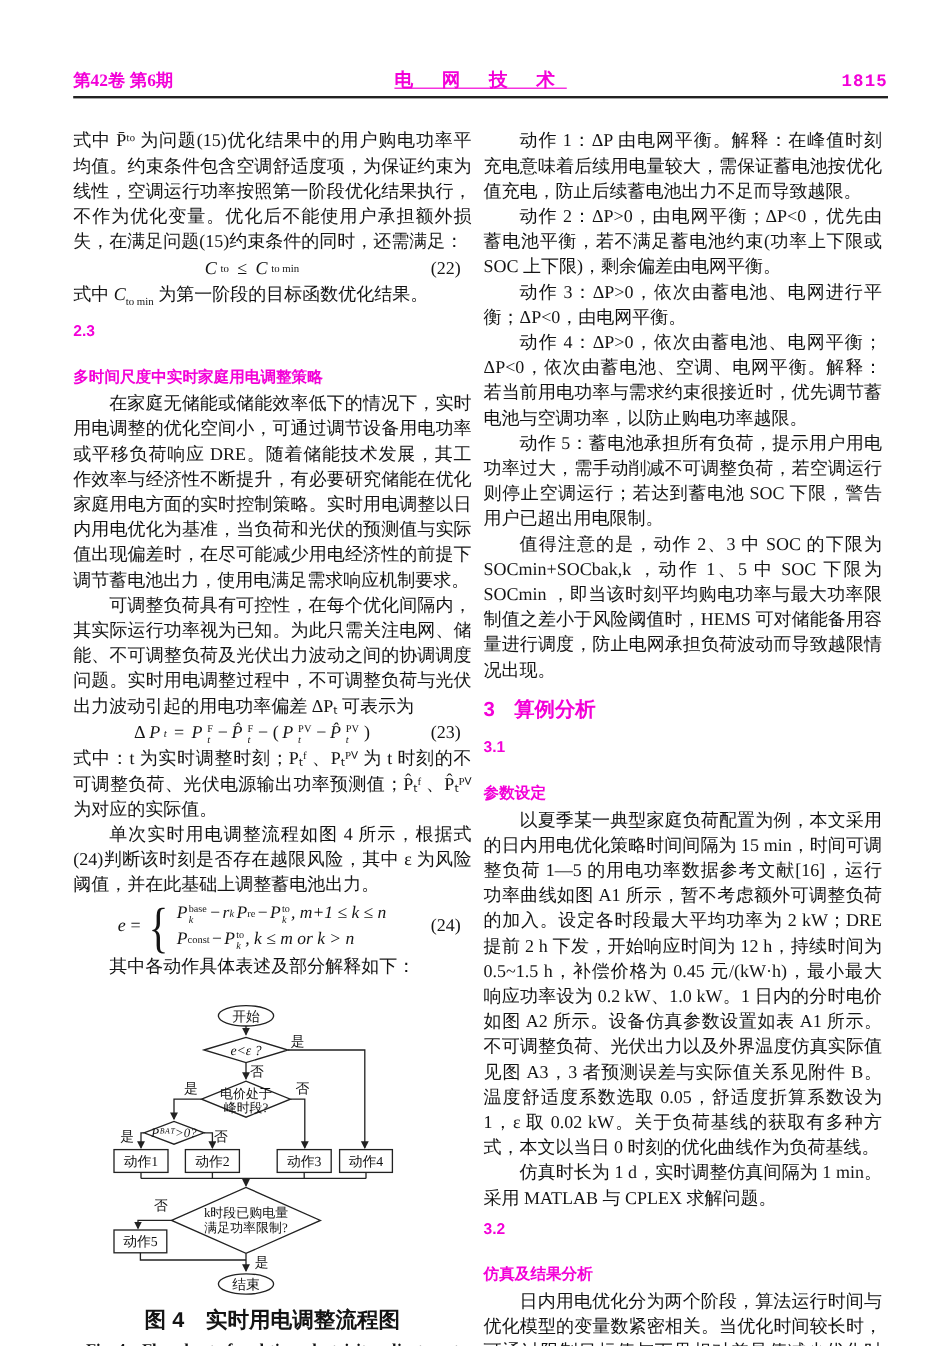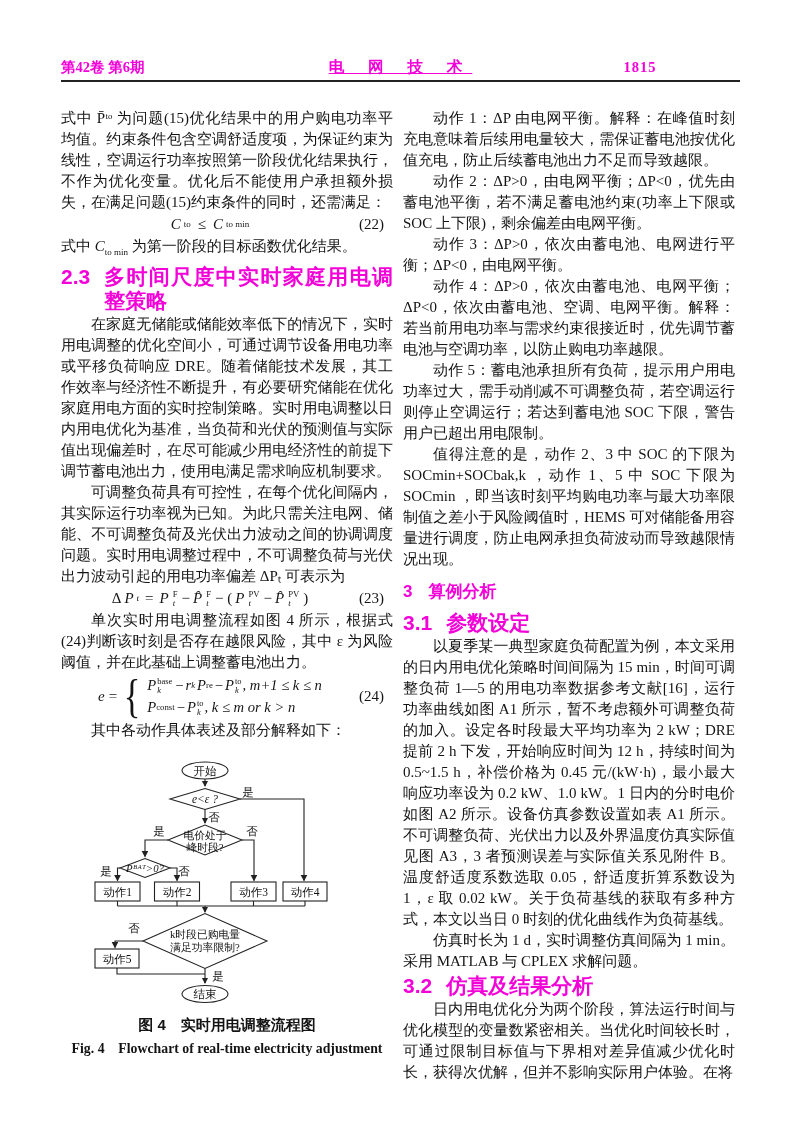--- a/index.html
+++ b/index.html
@@ -5,32 +5,32 @@
   html,body{margin:0;padding:0;background:#fff;}
   body{width:793px;height:1122px;font-family:"Liberation Serif",serif;color:#141414;
        -webkit-font-smoothing:antialiased;}
   .page{position:relative;width:793px;height:1122px;overflow:hidden;background:#fff;}
 
   
   .hdr{position:absolute;top:57px;left:61px;width:679px;display:flex;align-items:baseline;
        color:#f300d8;font-size:14.5px;font-weight:bold;}
   .hdr .vol{width:200px;text-align:left;}
   .hdr .jr{flex:1;text-align:center;letter-spacing:10px;font-size:15.5px;text-decoration:underline;}
-  .hdr .pg{width:200px;text-align:center;letter-spacing:1px;}
+  .hdr .pg{width:200px;text-align:right;letter-spacing:1px;font-family:Liberation Mono, monospace;}
   .hdr-rule{position:absolute;top:80px;left:61px;width:679px;border-top:2px solid #222;}
 
   
   .cols{position:absolute;top:108px;left:61px;width:679px;display:flex;gap:10px;}
   .col{width:332px;font-size:15px;line-height:21px;text-align:justify;}
   p{margin:0;}
   .ind{text-indent:2em;}
 
   
-  .h2{display:flex;gap:14px;color:#f300d8;font-weight:bold;font-size:21px;
-      font-family:"Liberation Sans",sans-serif;line-height:24px;margin:2px 0 1px;}
+  .h2{display:flex;gap:14px;color:#f300d8;font-weight:bold;font-size:13px;
+      font-family:"Liberation Sans",sans-serif;line-height:24px;margin:2px 0 1px;flex-direction:column;}
   .h1{display:flex;gap:16px;color:#f300d8;font-weight:bold;font-size:17px;
       font-family:"Liberation Sans",sans-serif;line-height:26px;margin:9px 0 6px;}
 
   
   .eq{display:flex;align-items:center;margin:1px 0;}
   .eq .body{flex:1;display:flex;justify-content:center;align-items:center;gap:3px;}
   .eq .num{width:34px;text-align:left;}
   sub{font-size:0.6em;}
   .ss{display:inline-flex;flex-direction:column;align-items:flex-start;vertical-align:-0.45em;
       font-size:0.58em;line-height:1.02;margin-left:1px;margin-right:1px;}
@@ -45,21 +45,21 @@
   
   .figure{margin-top:20px;}
   .flow{position:relative;width:300px;height:248px;margin:0 auto;}
   .flow svg{position:absolute;left:0;top:0;}
   .flow svg text{font-family:"Liberation Serif",serif;fill:#111;font-size:11.5px;text-anchor:middle;}
   .flow svg text.s{font-size:10.8px;}
   .flow svg text.yn{font-size:11.5px;}
   .flow svg .shape{fill:none;stroke:#222;stroke-width:1.1;}
   .flow svg .ln{fill:none;stroke:#222;stroke-width:1.1;}
   .cap-cn{text-align:center;font-family:"Liberation Sans",sans-serif;font-weight:bold;
-          font-size:15px;margin-top:5px;}
+          font-size:18px;margin-top:5px;}
   .cap-en{text-align:center;font-family:"Liberation Serif",serif;font-weight:bold;
           font-size:13.8px;margin-top:3px;}
   .it{font-style:italic;}
 </style>
 </head>
 <body>
 
 <div class="page">
 
   <div class="hdr">
@@ -123,20 +123,21 @@
             <i>P̂</i>
             <span class="ss">
               <span class="up">PV</span>
               <span class="dn">t</span>
             </span>
             <span>)</span>
           </span>
         <span class="num">(23)</span>
       </div>
 
+      <p>式中：t 为实时调整时刻；Pₜᶠ 、Pₜᴾⱽ 为 t 时刻的不可调整负荷、光伏电源输出功率预测值；P̂ₜᶠ 、P̂ₜᴾⱽ 为对应的实际值。</p>
       <p class="ind">单次实时用电调整流程如图 4 所示，根据式(24)判断该时刻是否存在越限风险，其中 ε 为风险阈值，并在此基础上调整蓄电池出力。</p>
 
       <div class="eq eq24">
         <span class="body">
           <i>e</i>
           <span>=</span>
           <span class="brace">{</span>
           <span class="cases">
             <span class="case-line">
                 <i>P</i>

